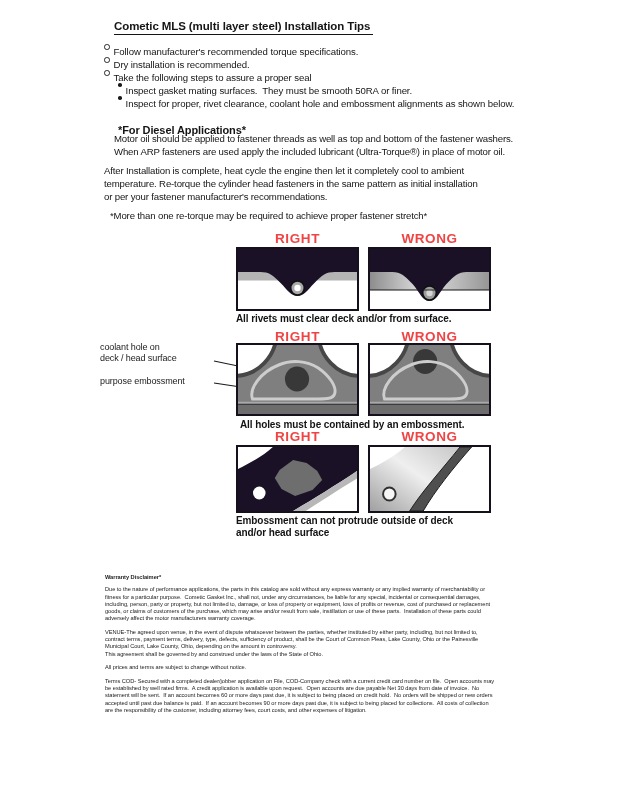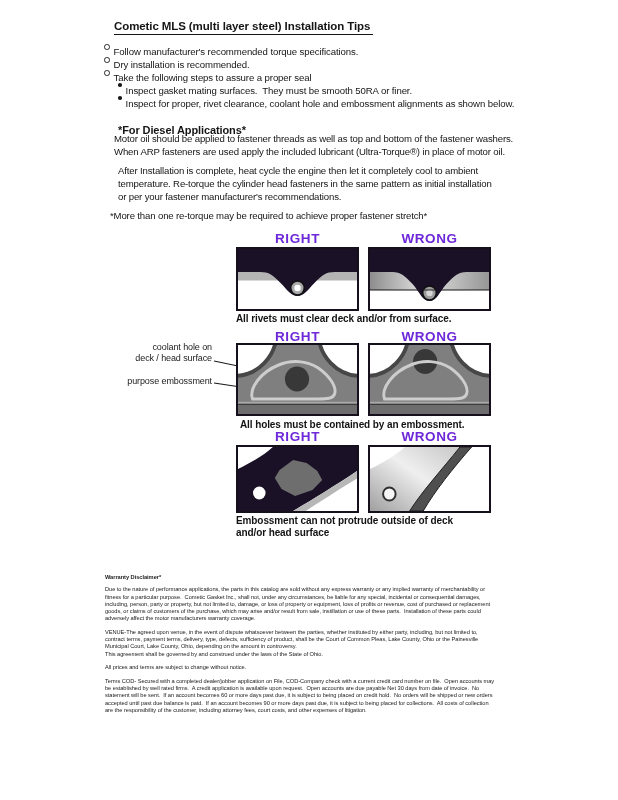--- a/index.html
+++ b/index.html
@@ -11,27 +11,27 @@
   .bullets{left:104px;top:45px;font-size:9.6px;line-height:13.1px;letter-spacing:-0.1px;}
   .b-row{display:flex;align-items:flex-start;white-space:pre;}
   .b-row.sub{padding-left:14px;}
   .b-circ{width:3.6px;height:3.6px;border:1px solid #2a2a2a;border-radius:50%;
           margin-right:4px;position:relative;top:-1px;flex:0 0 auto;}
   .b-dot{width:3.6px;height:3.6px;background:#1a1a1a;border-radius:50%;
          margin-right:4px;position:relative;top:-1px;flex:0 0 auto;}
   .diesel-h{left:110px;top:116px;font-size:11px;font-weight:bold;margin:8px;letter-spacing:-0.1px;}
   .body{margin:0;font-size:9.6px;line-height:13.2px;letter-spacing:-0.15px;white-space:pre;}
   .p-a{left:114px;top:132px;}
-  .p-b{left:118px;top:164px;}
+  .p-b{left:104px;top:164px;}
   .p-c{left:110px;top:209px;}
-  .dlabel{width:123px;text-align:center;font-size:13.5px;font-weight:600;letter-spacing:0.6px;color:#6d28d9;}
+  .dlabel{width:123px;text-align:center;font-size:13.5px;font-weight:600;letter-spacing:0.6px;color:#ef4444;}
   .dbox{box-sizing:content-box;width:119px;border:2px solid #15101c;background:#fff;line-height:0;}
   .dbox svg{display:block;}
   .dcaption{font-size:10px;font-weight:bold;letter-spacing:-0.1px;line-height:11.6px;white-space:pre-line;color:#131313;}
-  .anno{font-size:9px;line-height:10.6px;text-align:right;white-space:pre-line;letter-spacing:-0.1px;color:#1b1b1b;}
+  .anno{font-size:9px;line-height:10.6px;white-space:pre-line;letter-spacing:-0.1px;color:#1b1b1b;}
   .legal-wrap{left:105px;top:573px;width:430px;height:190px;}
   .legal{width:880px;transform:scale(0.5);transform-origin:top left;
          font-size:11.4px;line-height:14.4px;letter-spacing:-0.1px;color:#222;}
   .legal .legal-h{font-weight:bold;margin:0 0 11px 0;}
   .legal p{margin:0 0 13px 0;white-space:pre;}
   .footer-code{left:386px;top:755px;font-size:12.5px;letter-spacing:0.2px;color:#a21caf;}
 </style>
 </head>
 <body>
 

